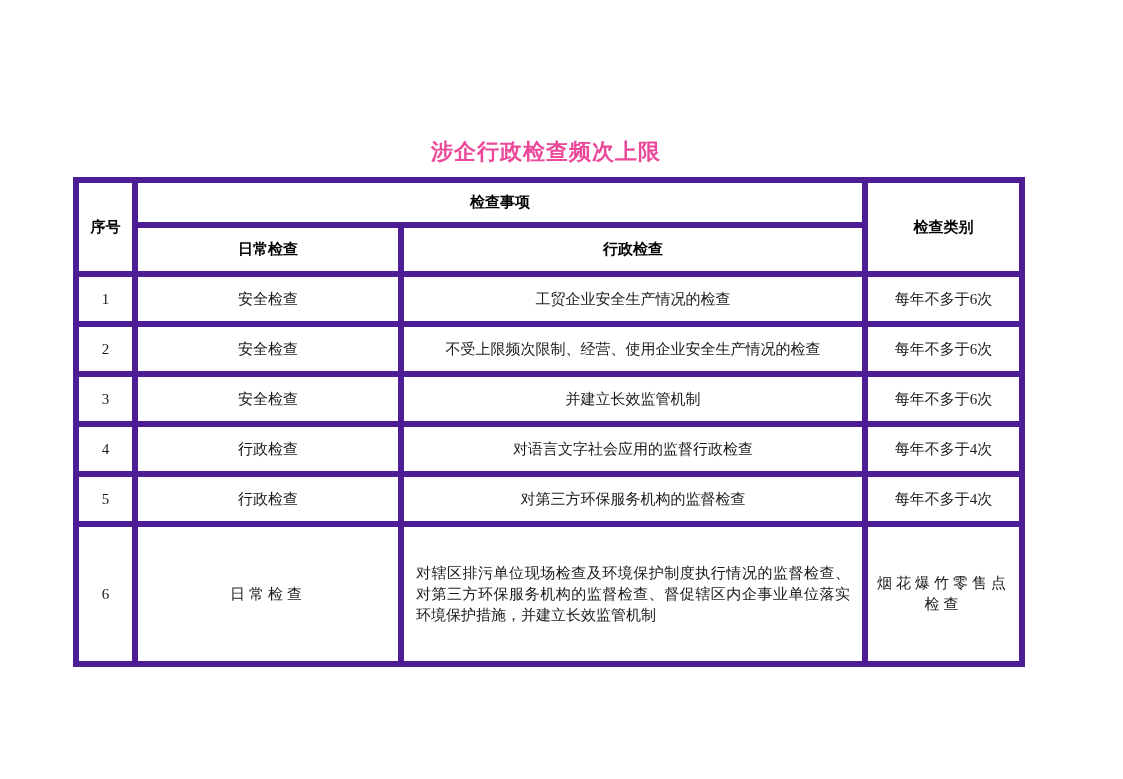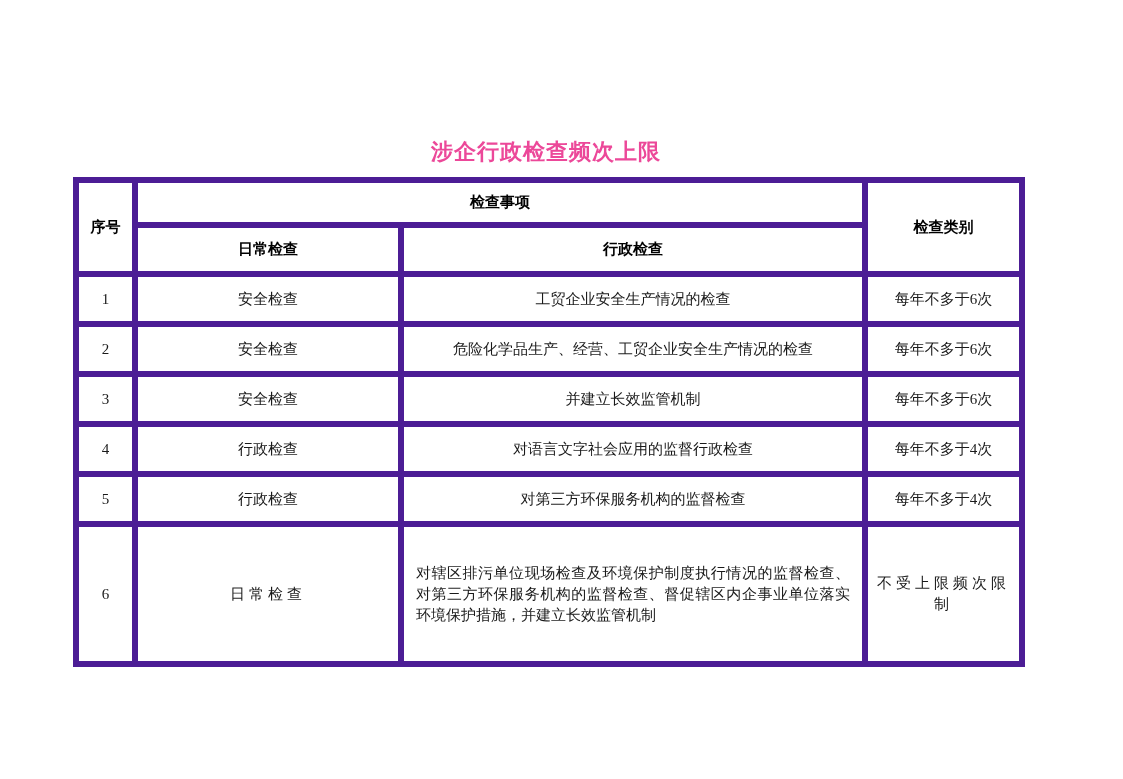--- a/index.html
+++ b/index.html
@@ -99,21 +99,21 @@
 
     <tr class="r-data">
       <td>1</td>
       <td>安全检查</td>
       <td>工贸企业安全生产情况的检查</td>
       <td>每年不多于6次</td>
     </tr>
     <tr class="r-data">
       <td>2</td>
       <td>安全检查</td>
-      <td>危险化学品生产、经营、工贸企业安全生产情况的检查</td>
+      <td>不受上限频次限制、经营、使用企业安全生产情况的检查</td>
       <td>每年不多于6次</td>
     </tr>
     <tr class="r-data">
       <td>3</td>
       <td>安全检查</td>
       <td>并建立长效监管机制</td>
       <td>每年不多于6次</td>
     </tr>
     <tr class="r-data">
       <td>4</td>
@@ -124,16 +124,16 @@
     <tr class="r-data">
       <td>5</td>
       <td>行政检查</td>
       <td>对第三方环保服务机构的监督检查</td>
       <td>每年不多于4次</td>
     </tr>
     <tr class="r-last">
       <td>6</td>
       <td class="spread">日常检查</td>
       <td class="name-left">对辖区排污单位现场检查及环境保护制度执行情况的监督检查、对第三方环保服务机构的监督检查、督促辖区内企事业单位落实环境保护措施，并建立长效监管机制</td>
-      <td class="spread">不受上限频次限制</td>
+      <td class="spread">烟花爆竹零售点检查</td>
     </tr>
   </tbody>
 </table>
 
 </body></html>

